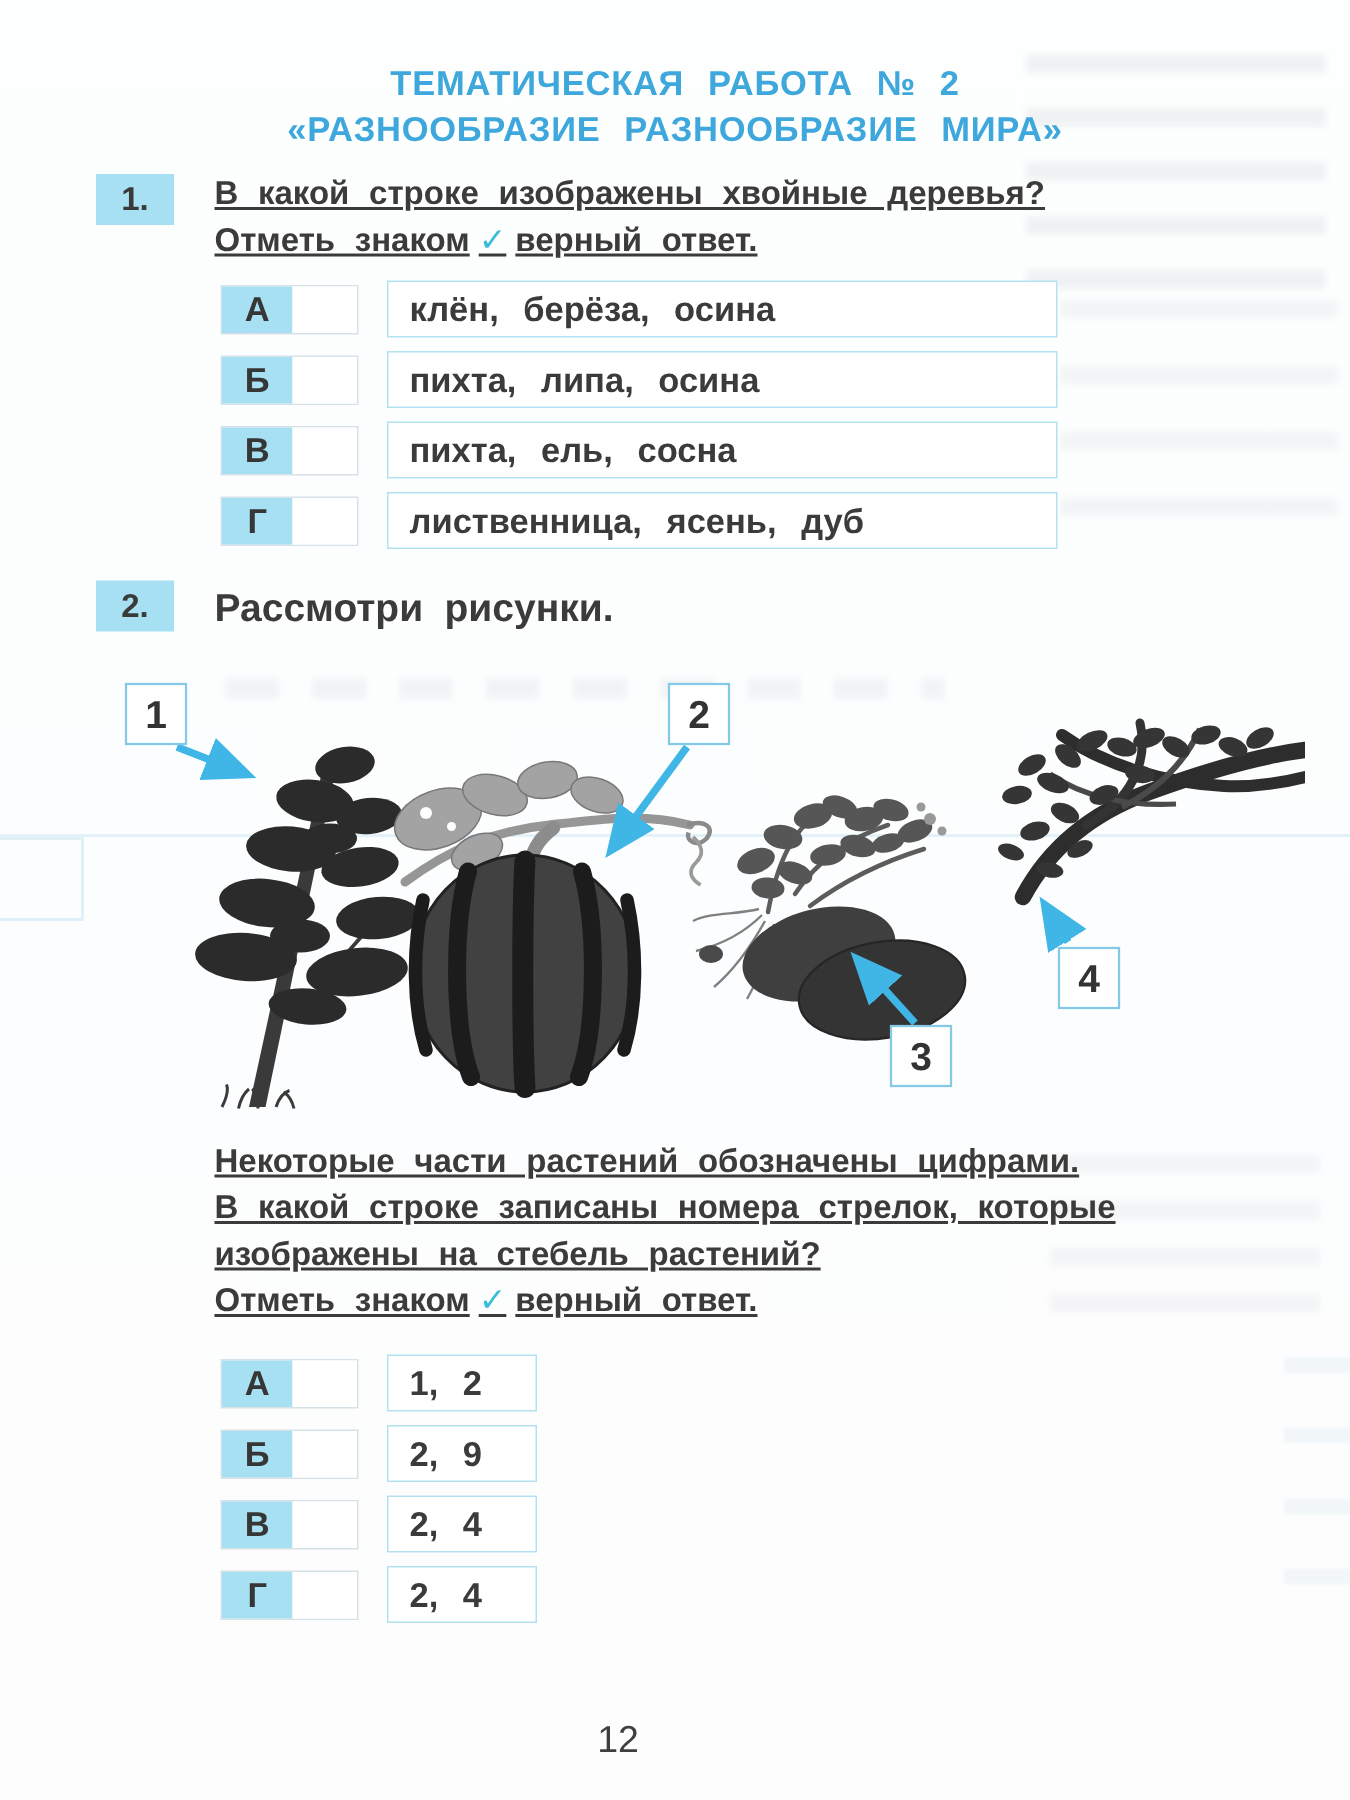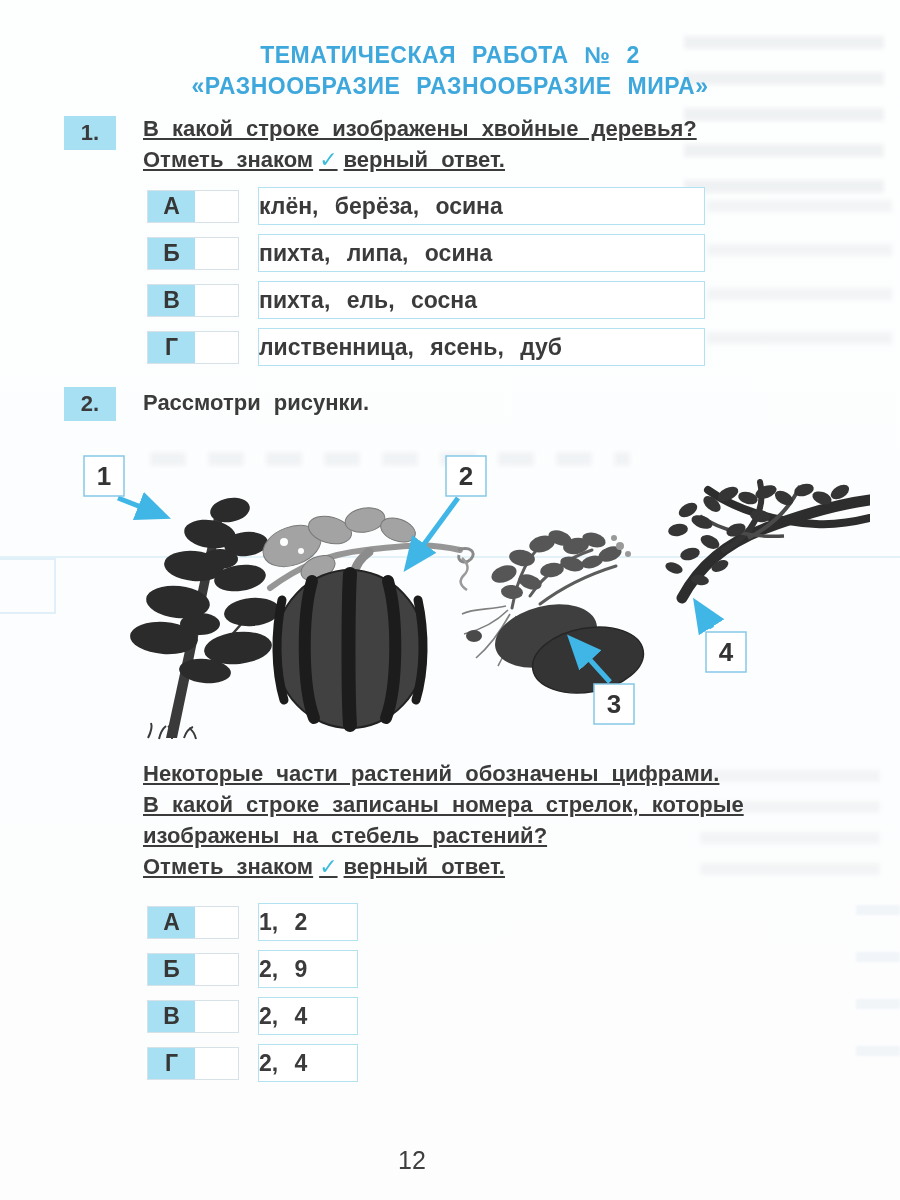--- a/index.html
+++ b/index.html
@@ -36,33 +36,33 @@
   .qnum{position:absolute;width:52px;height:34px;background:#a6e0f2;
       font-size:22px;font-weight:700;color:#3a3a3a;
       display:flex;align-items:center;justify-content:center;}
   .qnum1{left:64px;top:116px;}
   .qnum2{left:64px;top:387px;}
   .qtextblock{position:absolute;left:143px;width:740px;text-decoration:underline;}
   .qtb1{top:113px;}
   .qtb2{top:758px;}
   .qline{margin:0;font-size:22px;font-weight:700;line-height:31px;word-spacing:7px;color:#3b3b3b;}
   .check{color:#3bbcd9;font-weight:700;padding:0 6px;}
-  .intro2{position:absolute;left:143px;top:390px;font-size:22px;font-weight:700;
+  .intro2{position:absolute;left:143px;top:390px;font-size:26px;font-weight:700;
       word-spacing:7px;color:#3b3b3b;margin:0;}
   
   .options{position:absolute;left:147px;}
   .opts1{top:187px;}
   .opts2{top:903px;}
   .opt-row{display:flex;align-items:center;height:38px;margin-bottom:9px;}
   .opt-unit{display:flex;width:92px;height:33px;border:1px solid #d7e2e8;box-sizing:border-box;}
   .opt-letter{width:47px;background:#a6e0f2;font-size:23px;font-weight:700;color:#363636;
       display:flex;align-items:center;justify-content:center;}
   .opt-check{flex:1;background:#fff;}
   .opt-text{margin-left:19px;height:38px;border:1.5px solid #b2e1f1;background:#fff;
-      box-sizing:border-box;display:flex;align-items:center;
+      box-sizing:border-box;display:flex;align-items:center;padding-left:14px;
       font-size:23px;font-weight:700;word-spacing:10px;color:#3b3b3b;}
   .w-wide{width:447px;}
   .w-narrow{width:100px;}
   
   .figure{position:absolute;left:60px;top:446px;width:810px;height:318px;margin:0;}
   
   .page-num{position:absolute;left:0;top:1146px;width:824px;text-align:center;
       font-size:25px;font-weight:400;color:#3f3f3f;}
 </style>
 </head>

